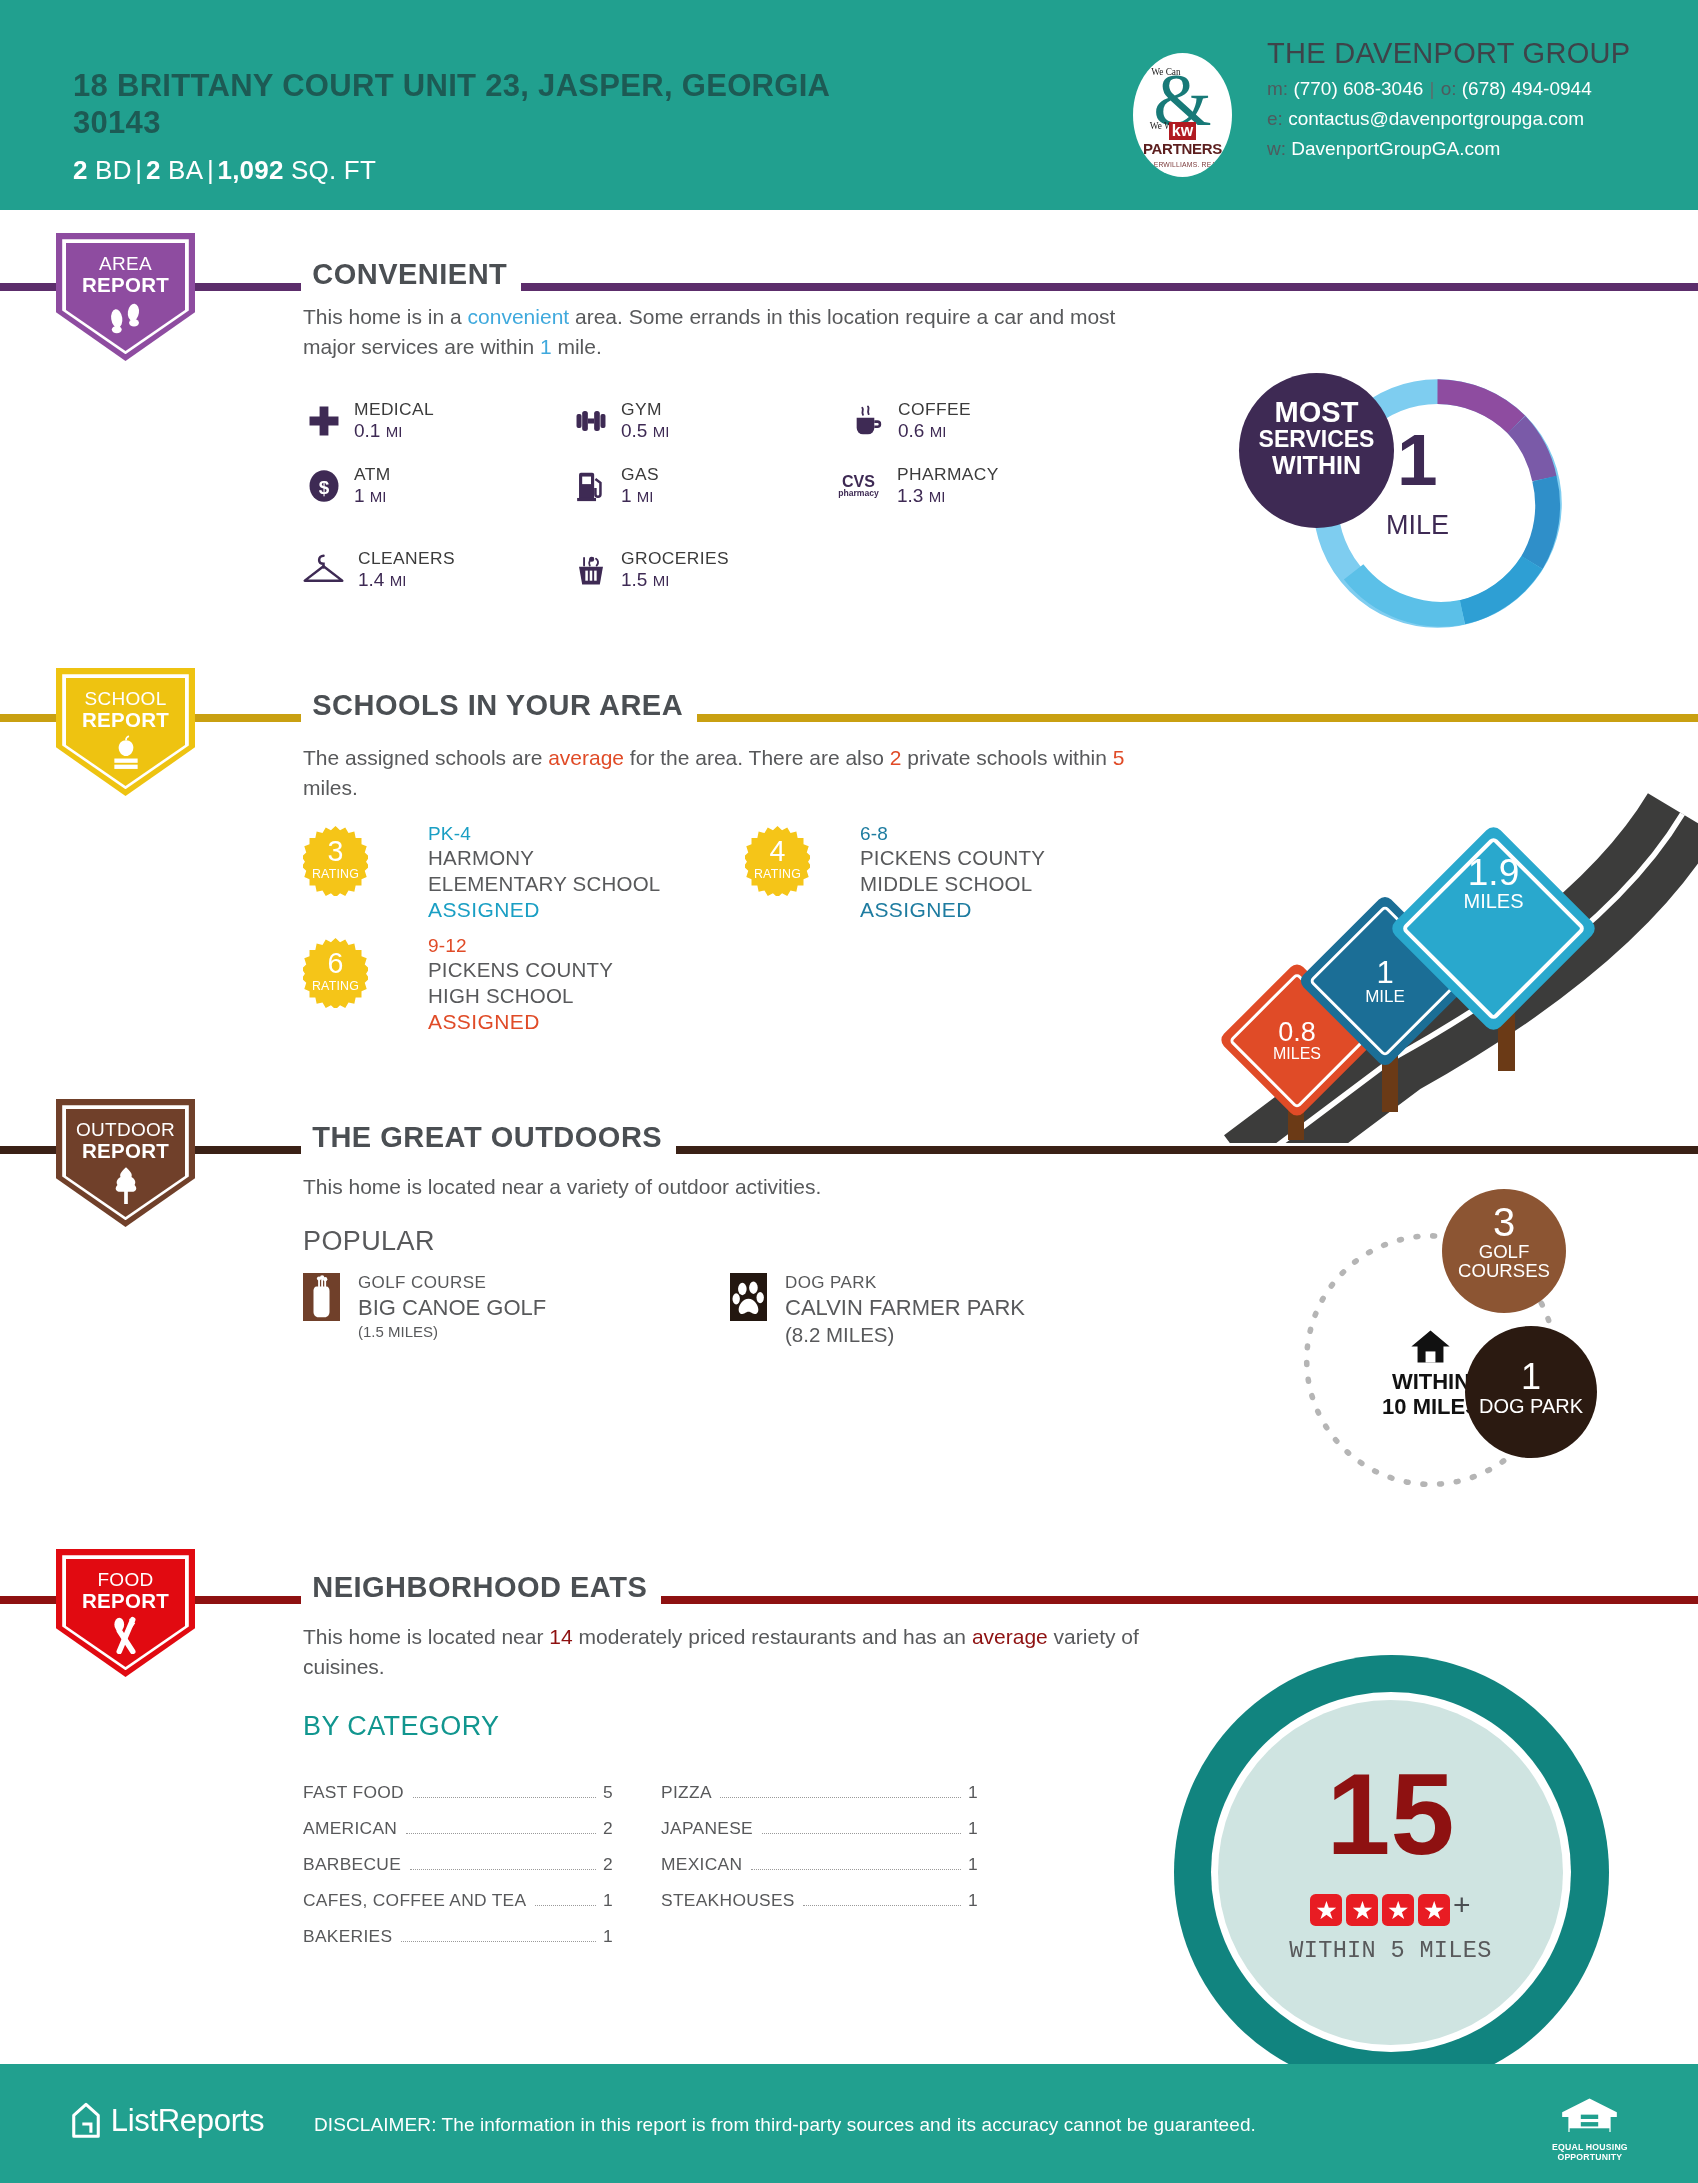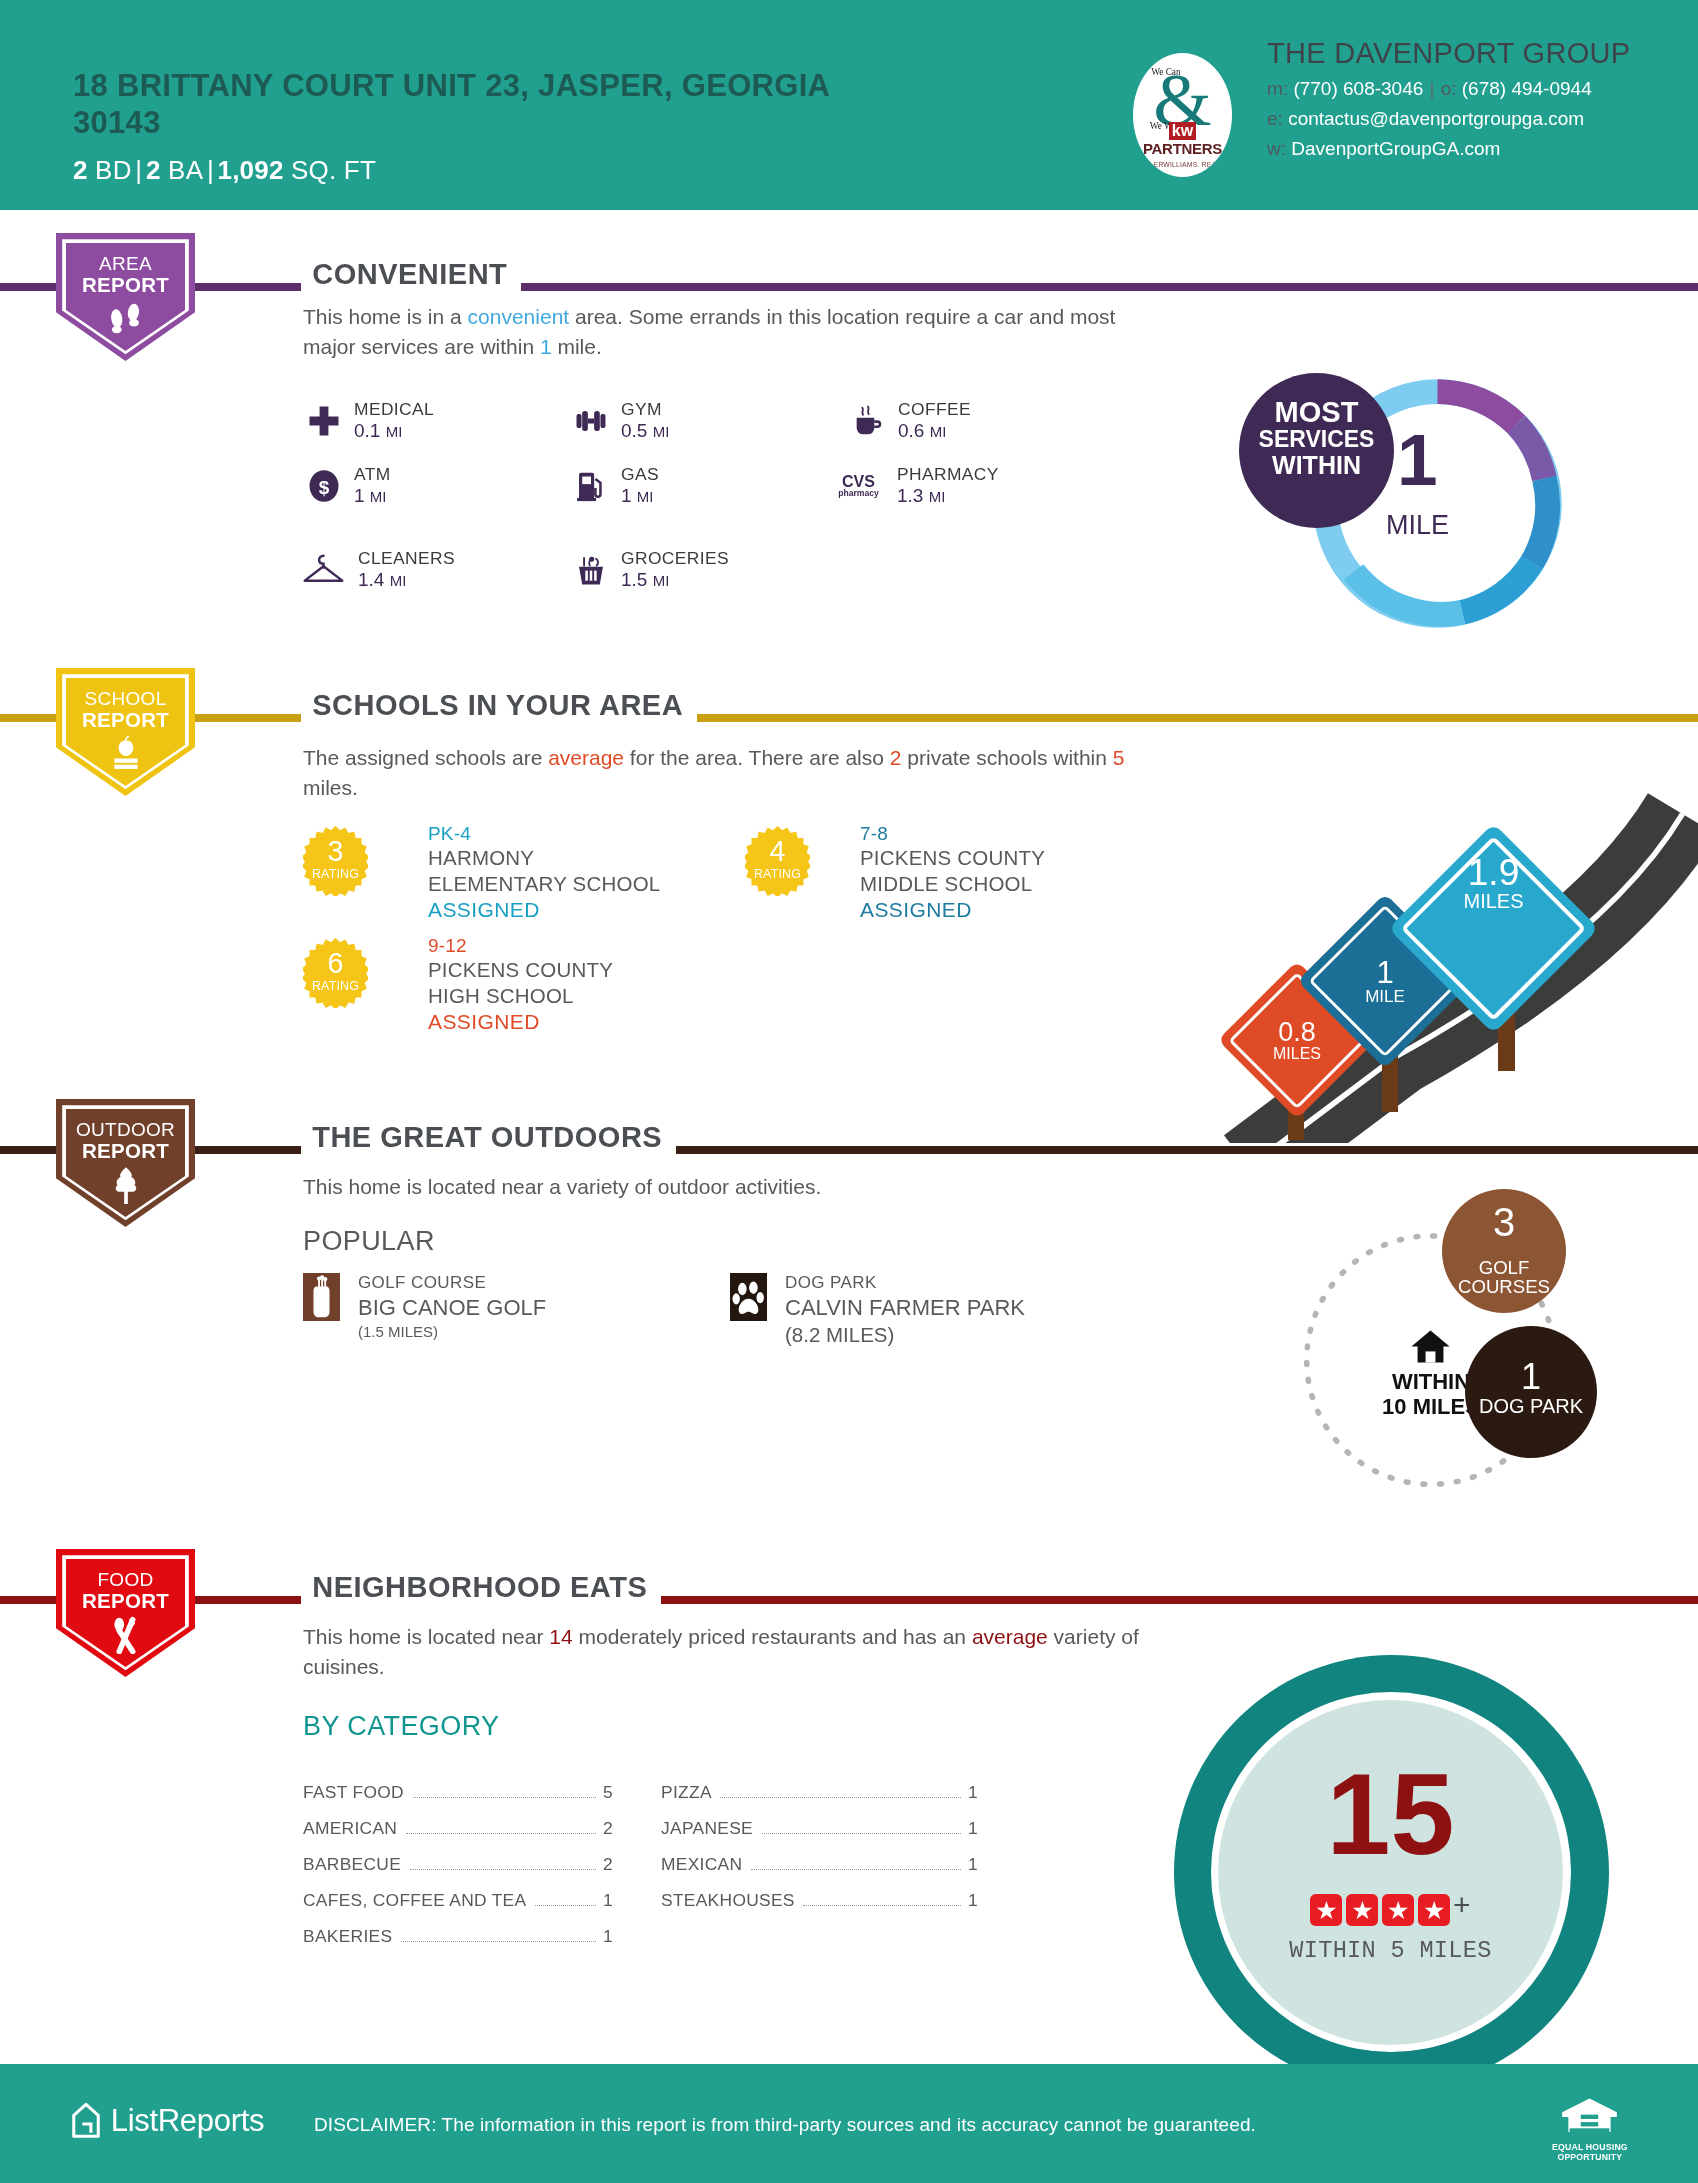--- a/index.html
+++ b/index.html
@@ -338,21 +338,21 @@
   <div class="sname">ELEMENTARY SCHOOL</div>
   <div class="assigned" style="color:#1a9fc4">ASSIGNED</div>
 </div>
 
 <div class="starburst" style="left:745px; top:826px;">
   <div class="sb-shape"></div>
   <div class="sb-num">4</div>
   <div class="sb-lbl">RATING</div>
 </div>
 <div class="school" style="left:860px; top:823px;">
-  <div class="grade" style="color:#1e7ca0">7-8</div>
+  <div class="grade" style="color:#1e7ca0">6-8</div>
   <div class="sname">PICKENS COUNTY</div>
   <div class="sname">MIDDLE SCHOOL</div>
   <div class="assigned" style="color:#1e7ca0">ASSIGNED</div>
 </div>
 
 <div class="starburst" style="left:303px; top:938px;">
   <div class="sb-shape"></div>
   <div class="sb-num">6</div>
   <div class="sb-lbl">RATING</div>
 </div>
@@ -463,21 +463,21 @@
         <path d="M33 4L2 30h10v26h42V30h10z" fill="#111"></path>
         <rect x="25" y="38" width="16" height="18" fill="#fff"></rect>
       </svg>
   </div>
   <div style="position:absolute; left:87px; top:190px; width:112px; text-align:center; font-size:22px; font-weight:bold; color:#111; line-height:1.12;">
     <div>WITHIN</div>
     <div>10 MILES</div>
   </div>
   <div style="position:absolute; left:154px; top:8.7px; width:124px; height:124px; border-radius:50%; background:#8c5533; color:#fff; text-align:center; padding-top:13.7px; line-height:1.02;">
     <div style="font-size:40px;">3</div>
-    <div style="font-size:18.6px;margin-top:16px;">GOLF</div>
+    <div style="font-size:18.6px;">GOLF</div>
     <div style="font-size:18.6px;">COURSES</div>
   </div>
   <div style="position:absolute; left:177px; top:146px; width:132px; height:132px; border-radius:50%; background:#2b1a11; color:#fff; text-align:center; padding-top:32px; line-height:1.05;">
     <div style="font-size:36px;">1</div>
     <div style="font-size:20px;">DOG PARK</div>
   </div>
 </div>
 
 <div class="rule" style="left:0; top:1596px; width:1698px; background:#8e1111;"></div>
 <div class="sec-title" style="left:301px; top:1571px; padding-left:11.2px;">NEIGHBORHOOD EATS</div>

